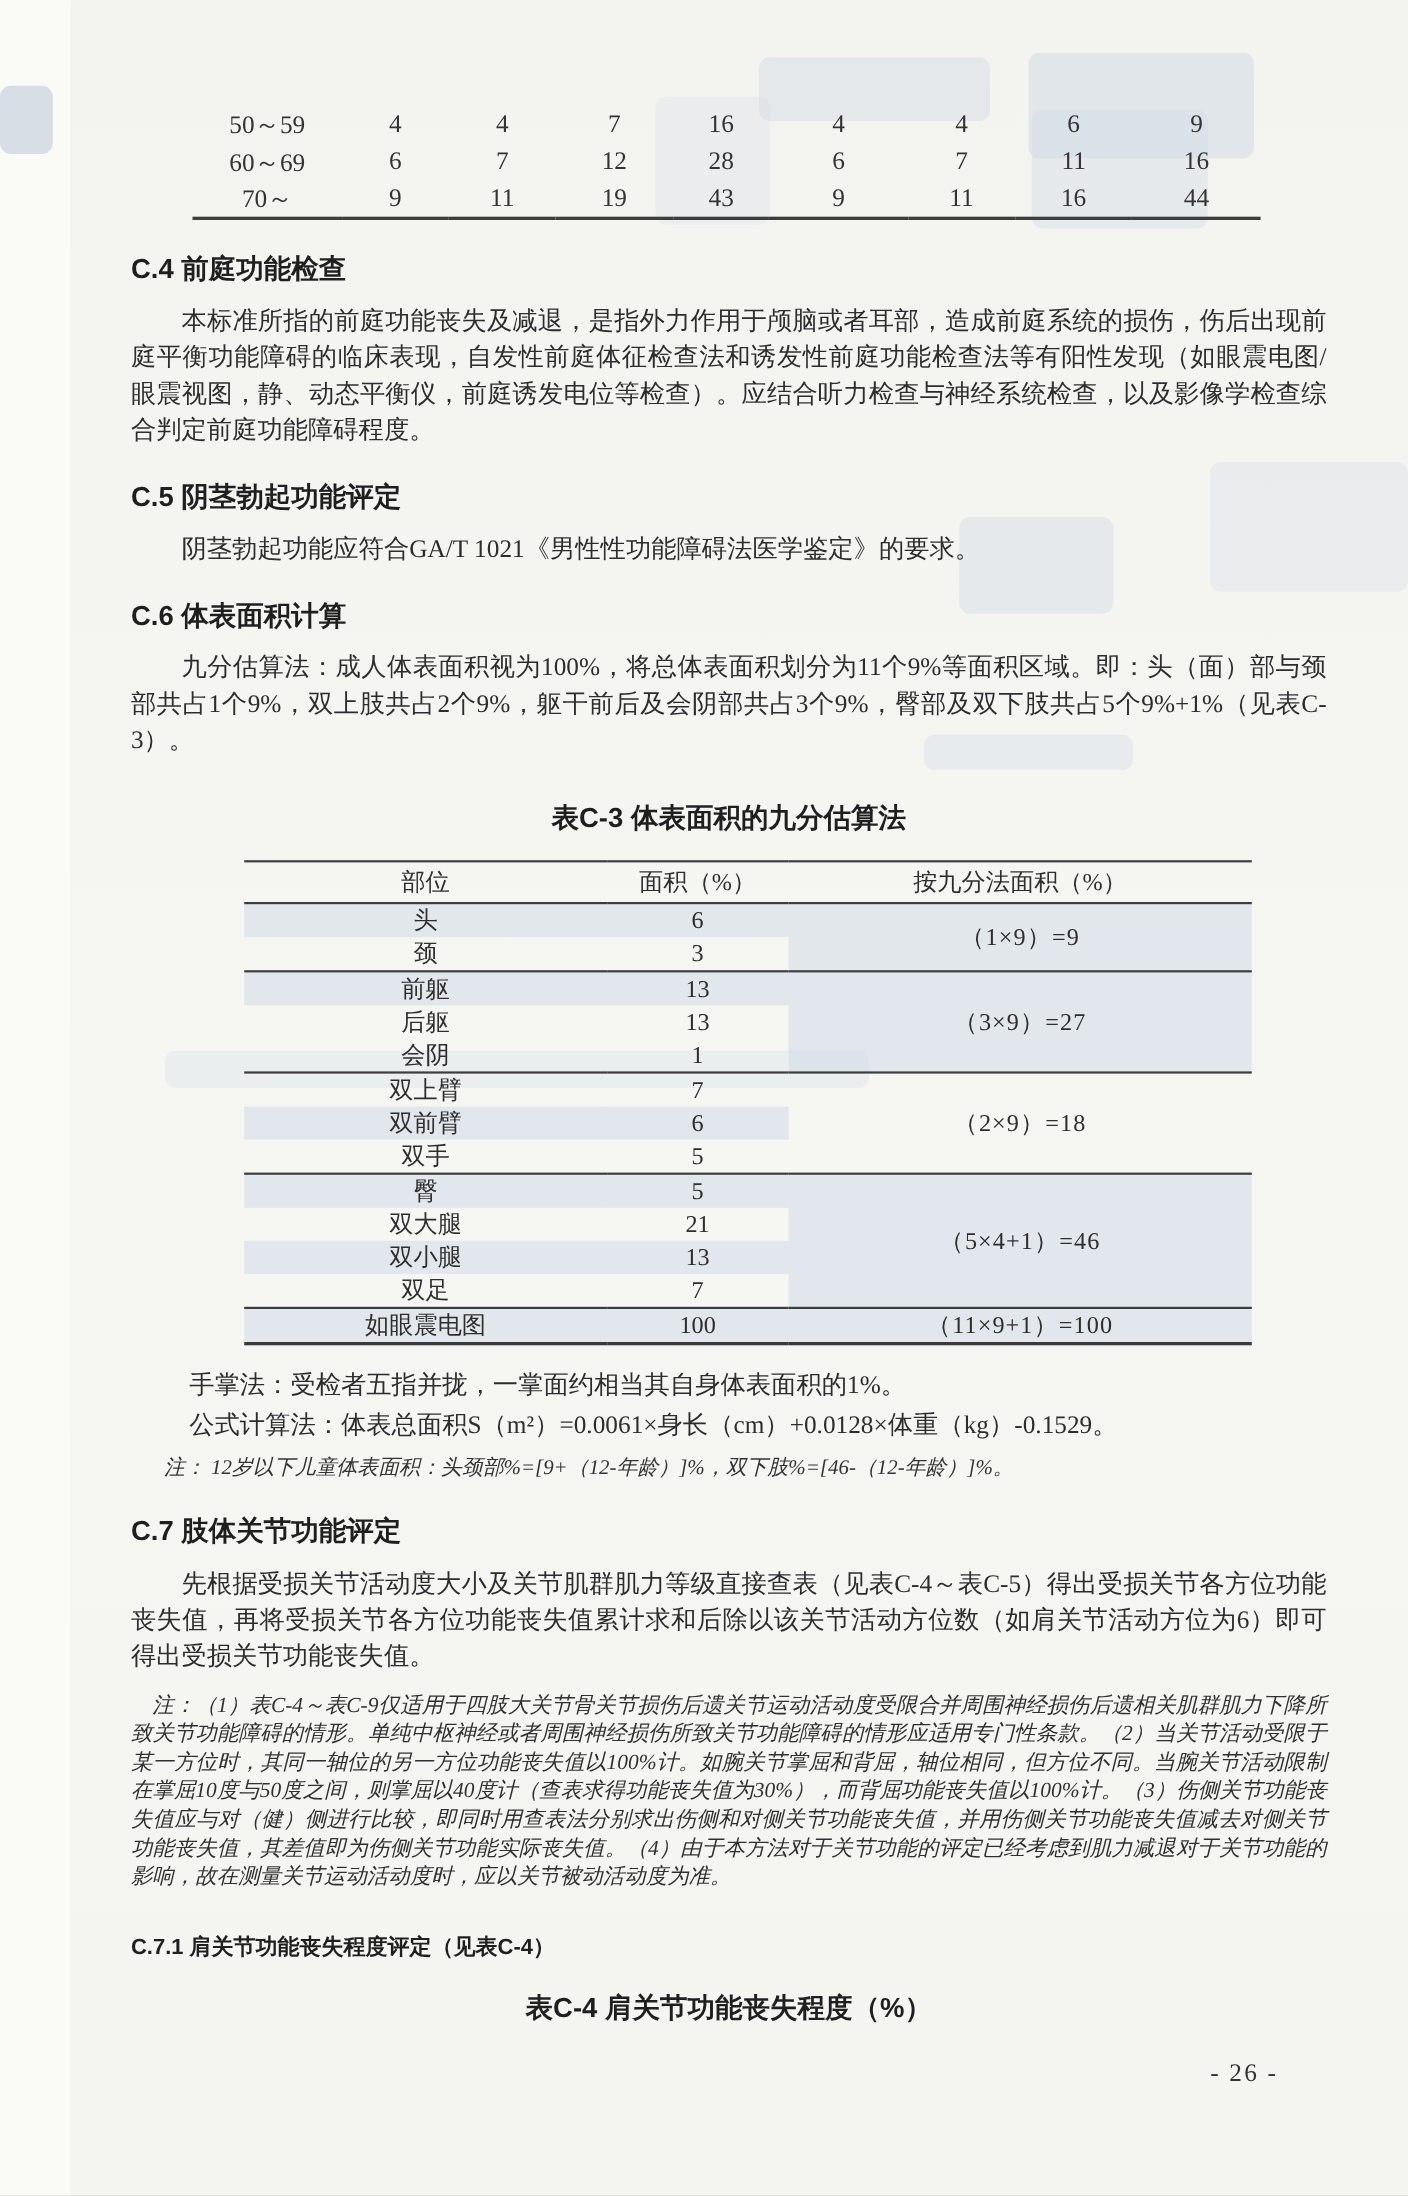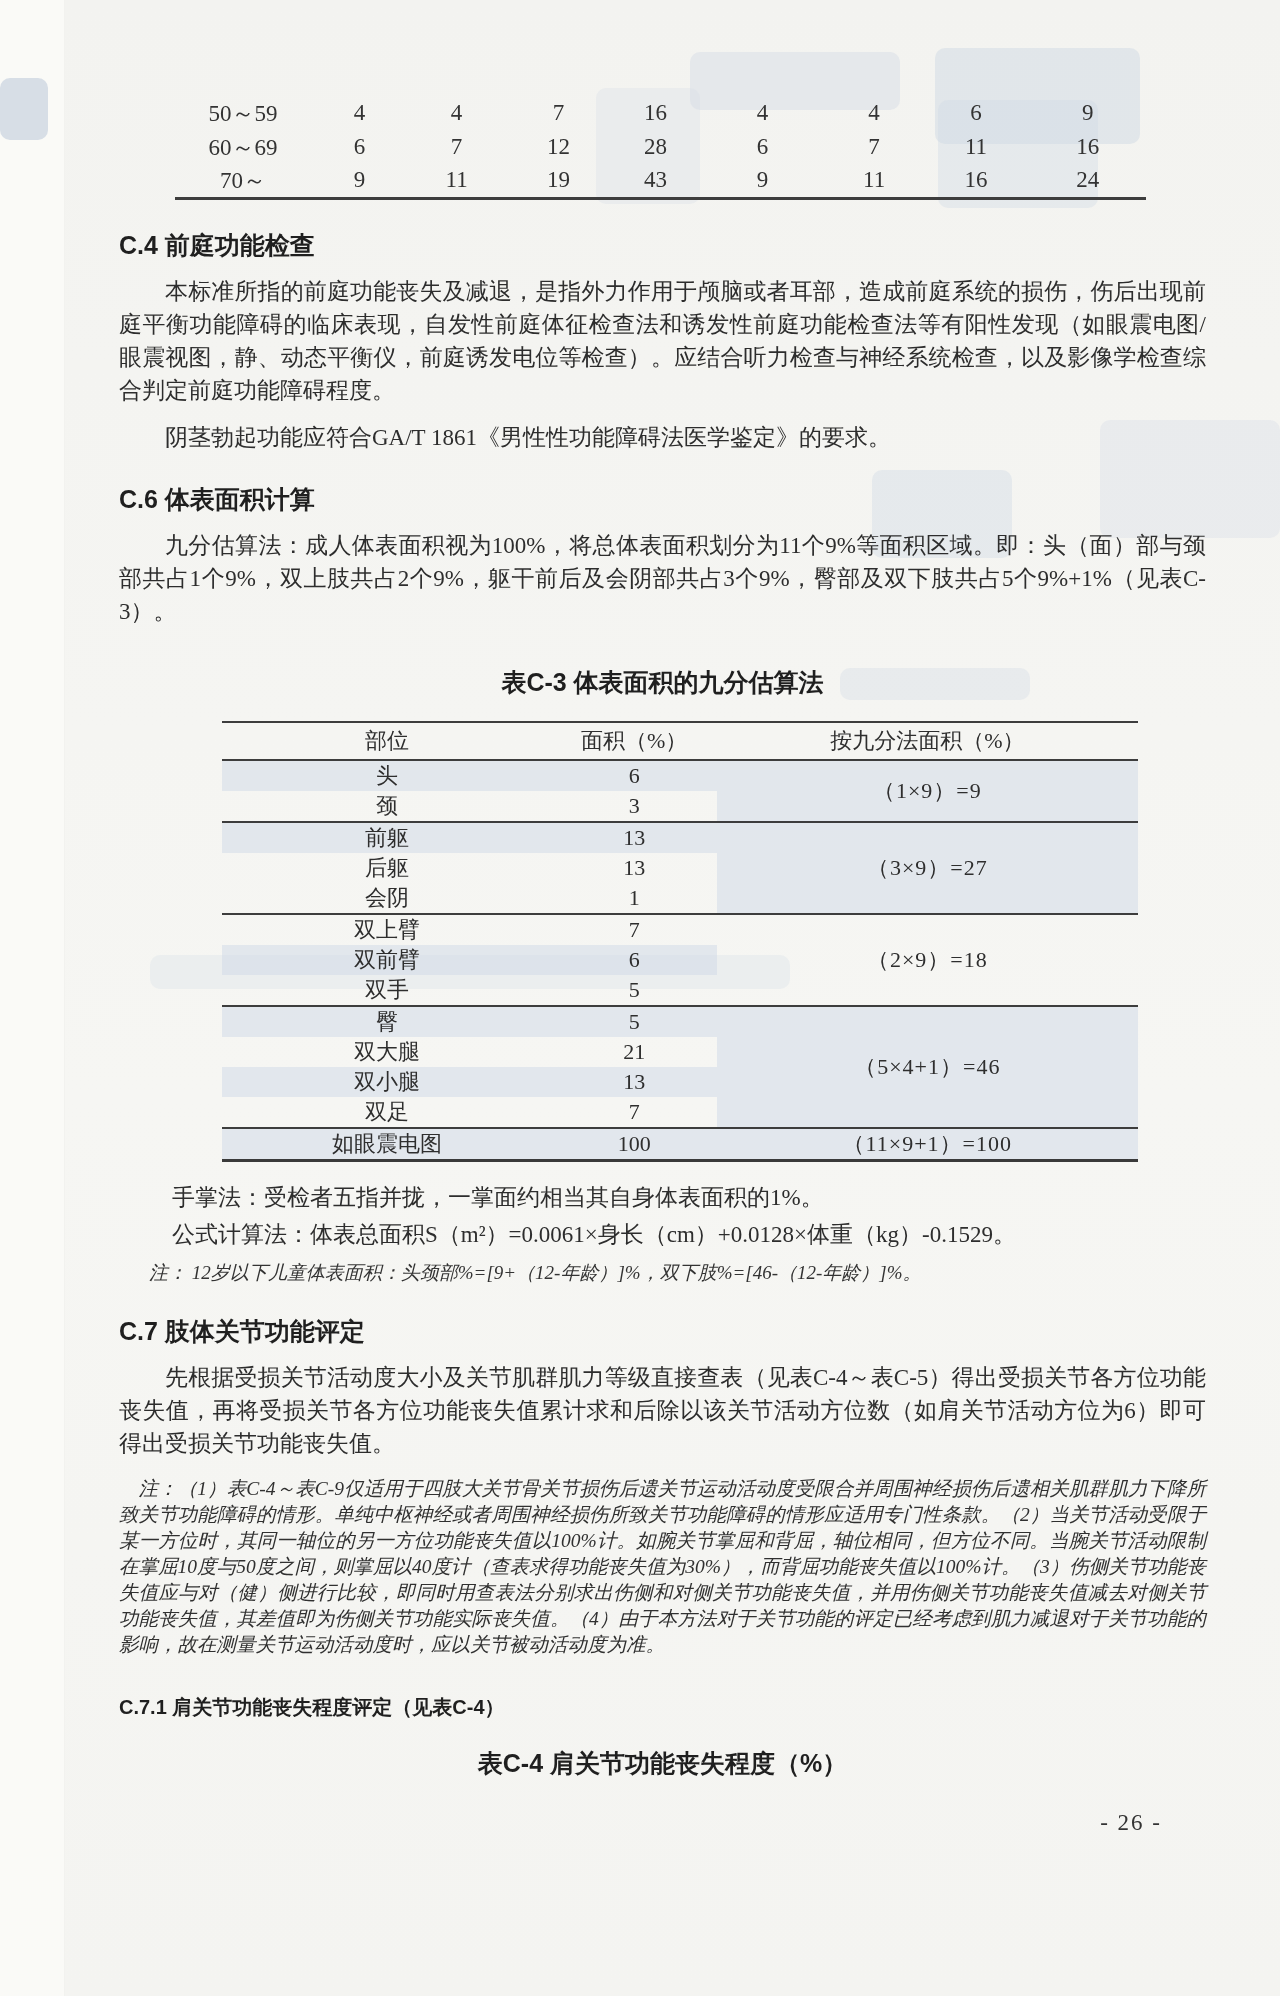--- a/index.html
+++ b/index.html
@@ -174,29 +174,30 @@
         </tr>
         <tr>
           <td>70～</td>
           <td>9</td>
           <td>11</td>
           <td>19</td>
           <td>43</td>
           <td>9</td>
           <td>11</td>
           <td>16</td>
-          <td>24</td>
+          <td>44</td>
         </tr>
       </tbody>
     </table>
 
     <h2 class="sec">C.4 前庭功能检查</h2>
     <p class="para">本标准所指的前庭功能丧失及减退，是指外力作用于颅脑或者耳部，造成前庭系统的损伤，伤后出现前庭平衡功能障碍的临床表现，自发性前庭体征检查法和诱发性前庭功能检查法等有阳性发现（如眼震电图/眼震视图，静、动态平衡仪，前庭诱发电位等检查）。应结合听力检查与神经系统检查，以及影像学检查综合判定前庭功能障碍程度。</p>
 
-    <p class="para">阴茎勃起功能应符合GA/T 1861《男性性功能障碍法医学鉴定》的要求。</p>
+    <h2 class="sec">C.5 阴茎勃起功能评定</h2>
+    <p class="para">阴茎勃起功能应符合GA/T 1021《男性性功能障碍法医学鉴定》的要求。</p>
 
     <h2 class="sec">C.6 体表面积计算</h2>
     <p class="para">九分估算法：成人体表面积视为100%，将总体表面积划分为11个9%等面积区域。即：头（面）部与颈部共占1个9%，双上肢共占2个9%，躯干前后及会阴部共占3个9%，臀部及双下肢共占5个9%+1%（见表C-3）。</p>
 
     <div class="tbl-title">表C-3 体表面积的九分估算法</div>
     <table class="c3">
       <colgroup>
           <col style="width:36%">
           <col style="width:18%">
           <col style="width:46%">

